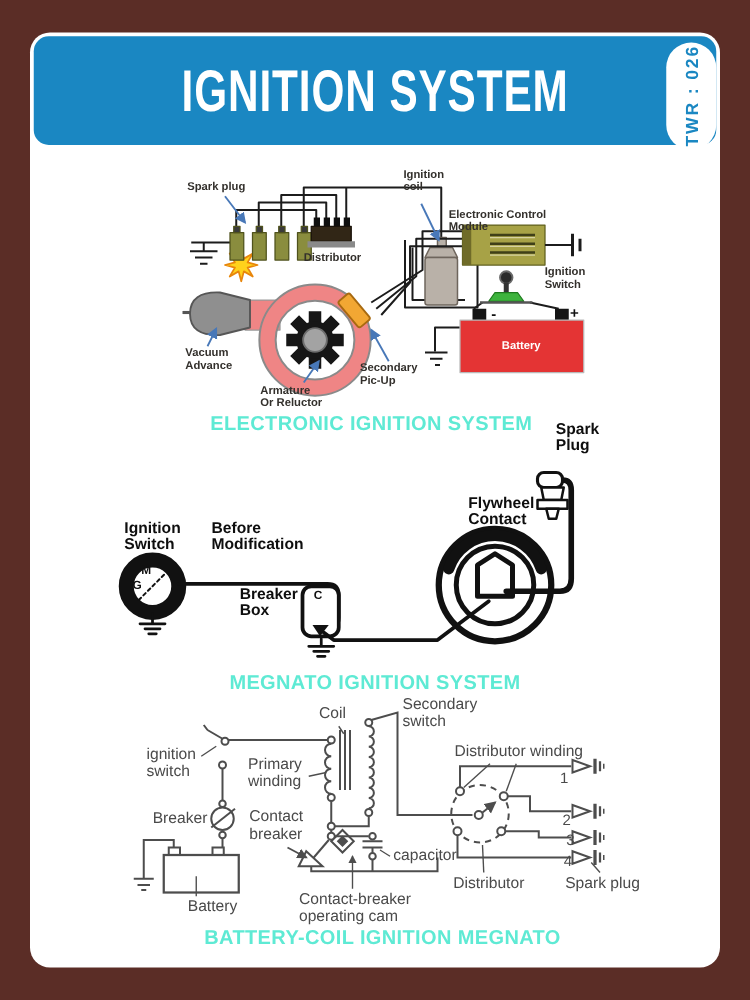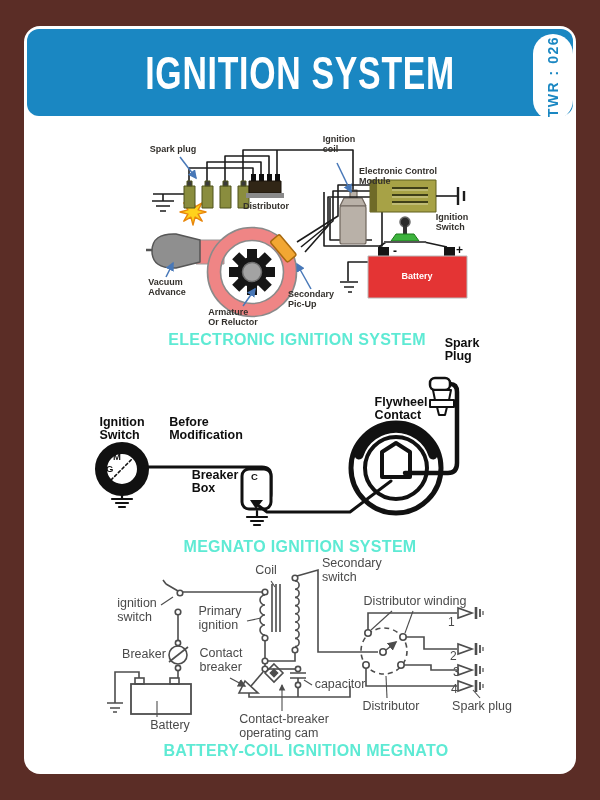--- a/index.html
+++ b/index.html
@@ -342,21 +342,21 @@
 Plug</div>
 <div class="lbl tiny" style="left:113px;top:452px">M</div>
 <div class="lbl tiny" style="left:106px;top:464px">G</div>
 <div class="lbl tiny" style="left:251px;top:472px">C</div>
 <div class="cap" style="left:300px;top:538px">MEGNATO IGNITION SYSTEM</div>
 
 <div class="lbl l3" style="left:137px;top:596px">ignition
 switch</div>
 <div class="lbl l3" style="left:266px;top:563px">Coil</div>
 <div class="lbl l3" style="left:220px;top:604px">Primary
-ignition</div>
+winding</div>
 <div class="lbl l3 left" style="left:322px;top:556px">Secondary
 switch</div>
 <div class="lbl l3" style="left:144px;top:647px">Breaker</div>
 <div class="lbl l3" style="left:221px;top:646px">Contact
 breaker</div>
 <div class="lbl l3" style="left:415px;top:594px">Distributor winding</div>
 <div class="lbl l3" style="left:340px;top:677px">capacitor</div>
 <div class="lbl l3" style="left:391px;top:699px">Distributor</div>
 <div class="lbl l3" style="left:482px;top:699px">Spark plug</div>
 <div class="lbl l3" style="left:170px;top:718px">Battery</div>

